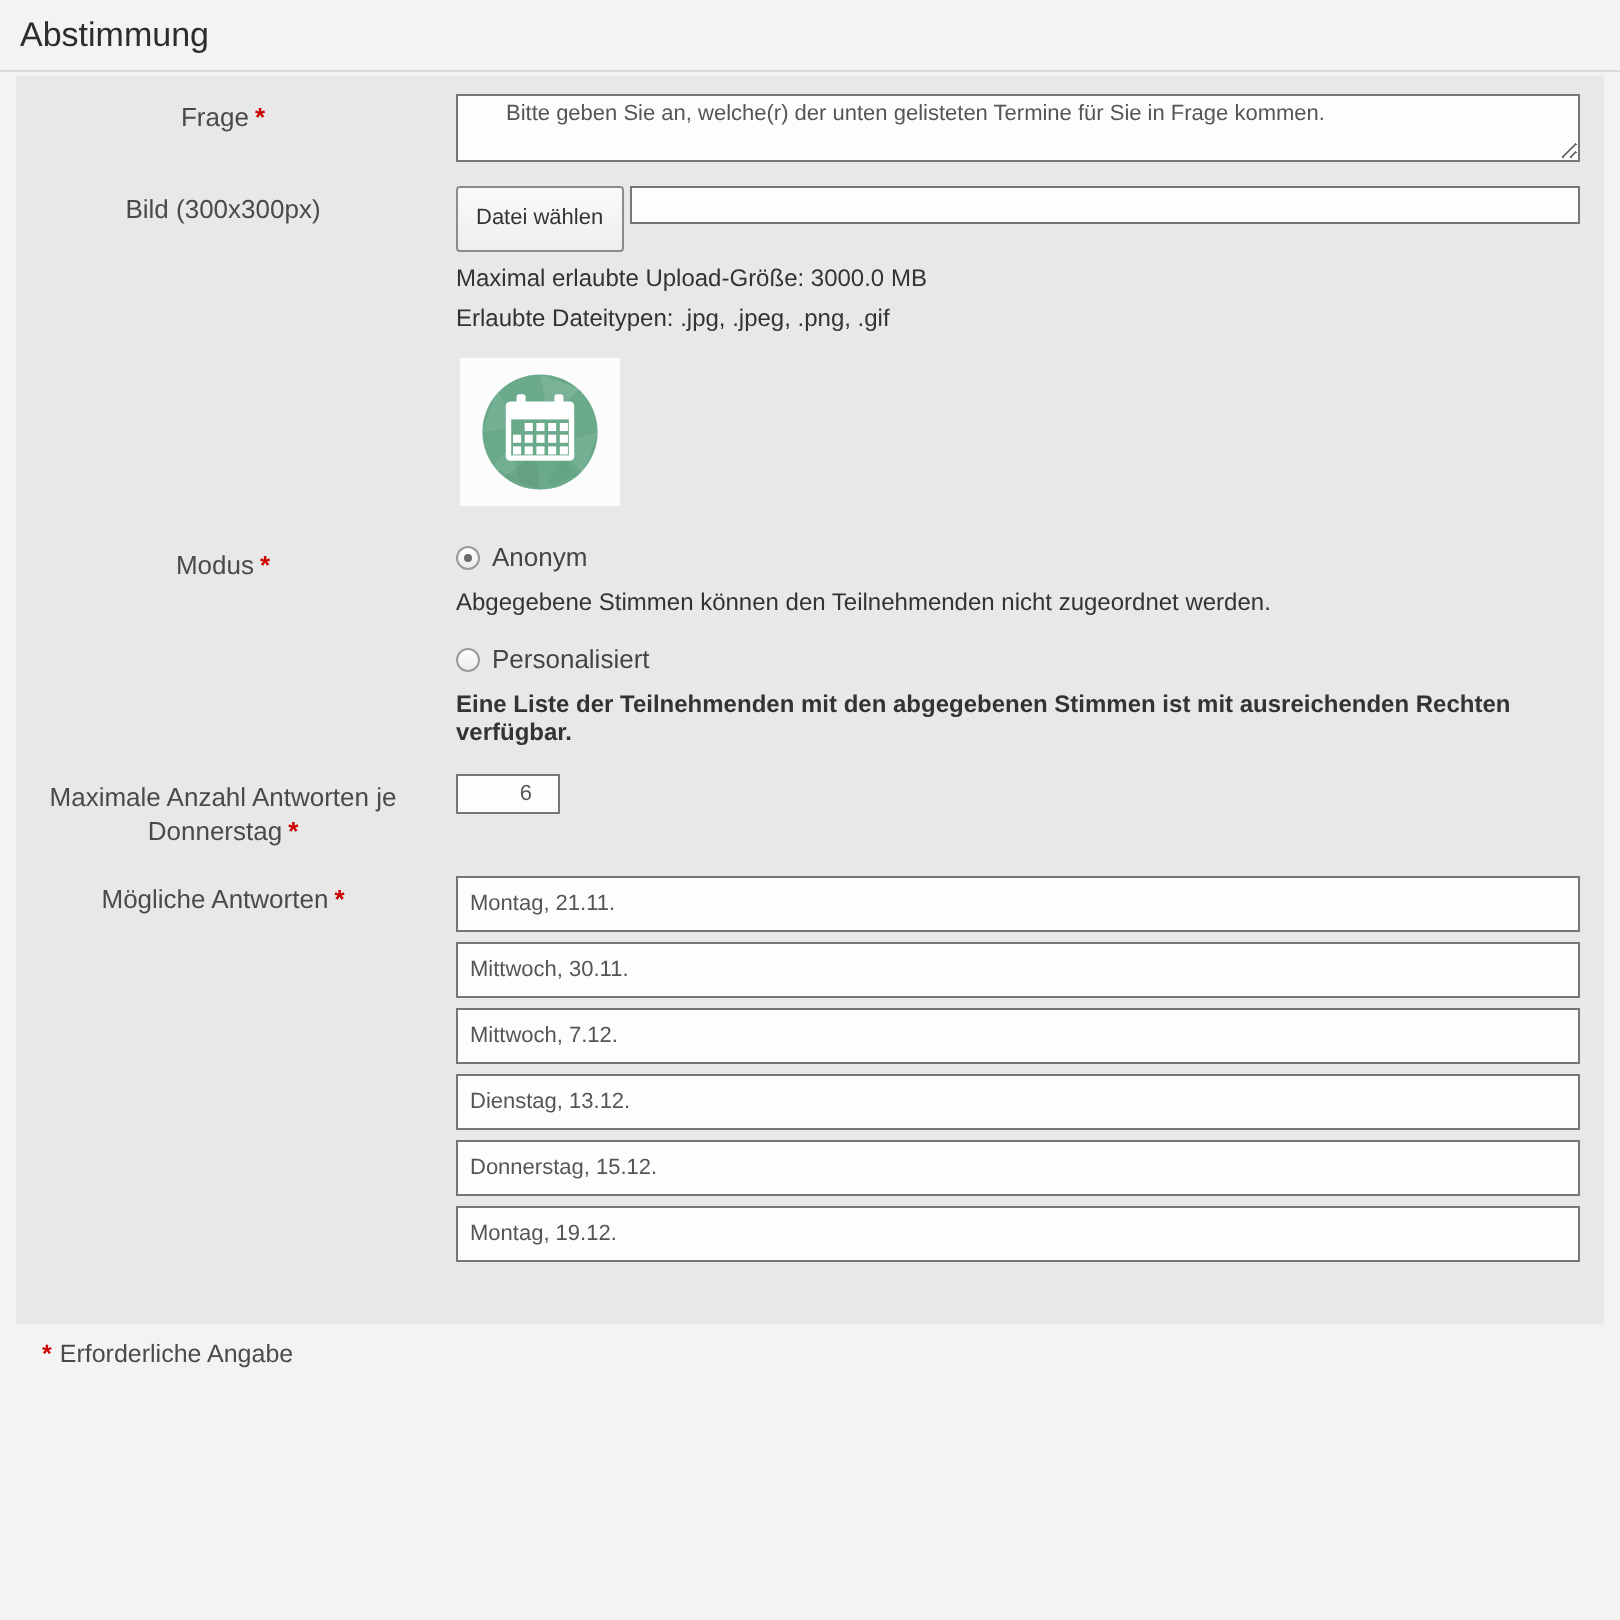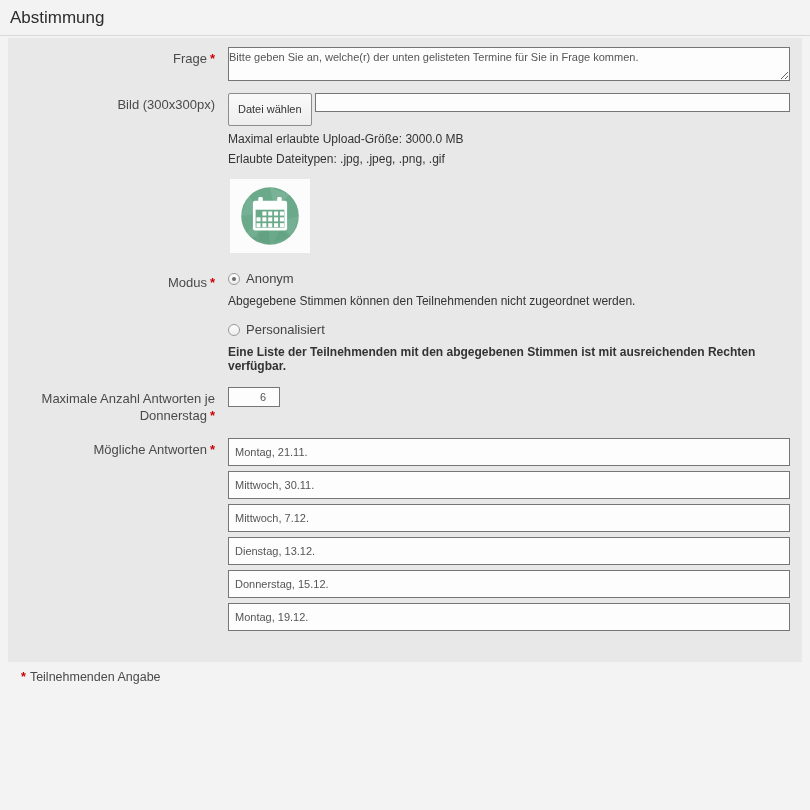--- a/index.html
+++ b/index.html
@@ -26,41 +26,41 @@
     margin:2px 8px 0 8px;
     background:#e8e8e8;
     padding:9px 12px 15px 0;
     box-sizing:border-box;
   }
   .row{display:flex;margin-bottom:12px;}
   .row:last-child{margin-bottom:0;}
   .row-label{
     flex:0 0 207px;
     width:207px;
-    text-align:right;
+    text-align:center;
     font-size:13px;
     color:#4a4a4a;
     padding-top:3px;
     line-height:17px;
   }
   .row-control{flex:1;margin-left:13px;min-width:0;}
   .req{color:#cc0000;font-weight:bold;margin-left:3px;}
   
   .frage-textarea{
     display:block;
     width:100%;
     height:34px;
     box-sizing:border-box;
     border:1px solid #767676;
     border-radius:0;
     background:#fdfdfd;
     font-family:"Liberation Sans","DejaVu Sans",sans-serif;
     font-size:11px;
     color:#555;
-    padding:3px 0;
+    padding:3px 24px;
     resize:both;
     line-height:13px;
   }
   
   .row-bild{margin-bottom:18px;}
   .file-row{display:flex;align-items:stretch;}
   .file-btn{
     font-family:"Liberation Sans","DejaVu Sans",sans-serif;
     font-size:11px;
     color:#333;
@@ -247,14 +247,14 @@
       <input class="answer-input" type="text" value="Mittwoch, 7.12." style="">
       <input class="answer-input" type="text" value="Dienstag, 13.12." style="">
       <input class="answer-input" type="text" value="Donnerstag, 15.12." style="">
       <input class="answer-input" type="text" value="Montag, 19.12." style="">
     </div>
   </div>
 
 </div>
 
 <div class="footer">
-  <span class="req">*</span><span>Teilnehmenden Angabe</span>
+  <span class="req">*</span><span>Erforderliche Angabe</span>
 </div>
 
 </body></html>

